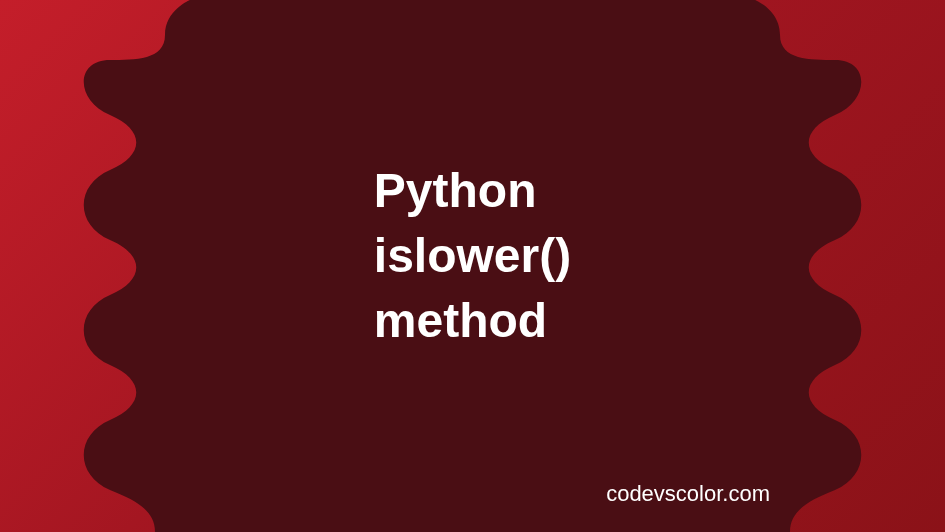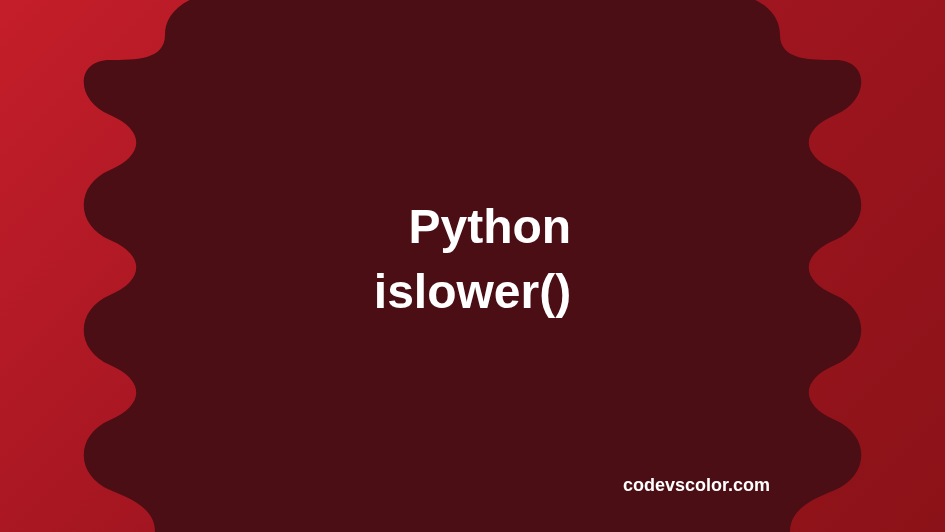--- a/index.html
+++ b/index.html
@@ -18,34 +18,34 @@
       width: 945px;
       height: 532px;
       background: linear-gradient(135deg, #c41e2a 0%, #a01520 50%, #8b1218 100%);
     }
     .title-text {
       position: absolute;
       top: 50%;
       left: 50%;
       transform: translate(-50%, -55%);
       z-index: 3;
-      text-align: right;
+      text-align: left;
       color: #ffffff;
       font-size: 48px;
       font-weight: bold;
       line-height: 1.35;
     }
     .website-text {
       position: absolute;
-      bottom: 36px;
+      bottom: 25px;
       right: 175px;
       z-index: 3;
       color: #ffffff;
-      font-size: 18px;
-      font-weight: bold;
+      font-size: 22px;
+      font-weight: normal;
     }
     .svg-blob {
       position: absolute;
       top: 0;
       left: 0;
       width: 945px;
       height: 532px;
       z-index: 1;
     }
   </style>
@@ -78,16 +78,17 @@
       C 75 100 75 60 110 60
       C 135 60 165 60 165 35
       C 165 10 190 0 190 0
       Z
     "></path>
   </svg>
 
   <div class="title-text">
     <div>Python</div>
     <div>islower()</div>
+    <div>method</div>
   </div>
 
   <div class="website-text">codevscolor.com</div>
 </div>
 
 </body></html>

